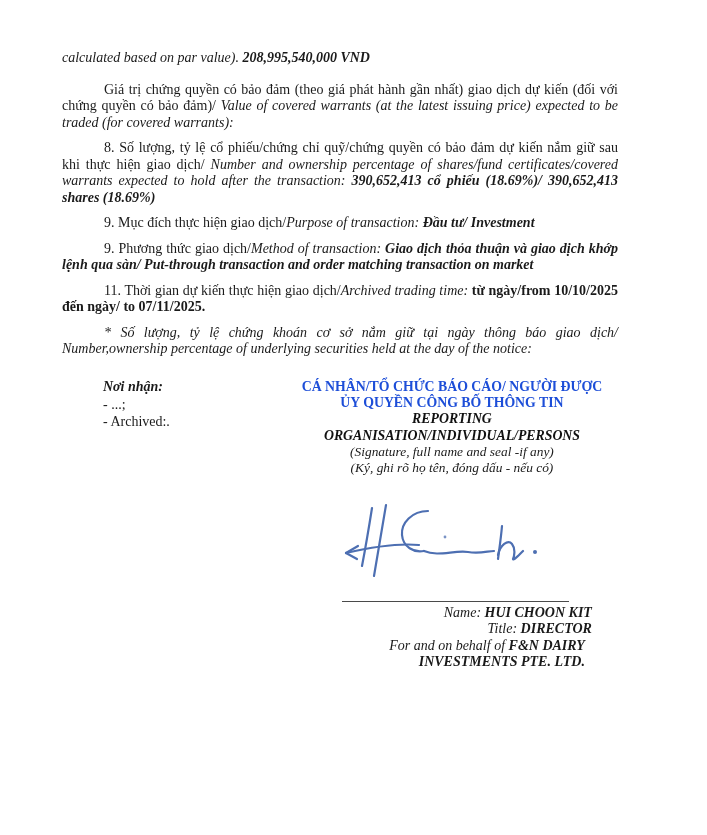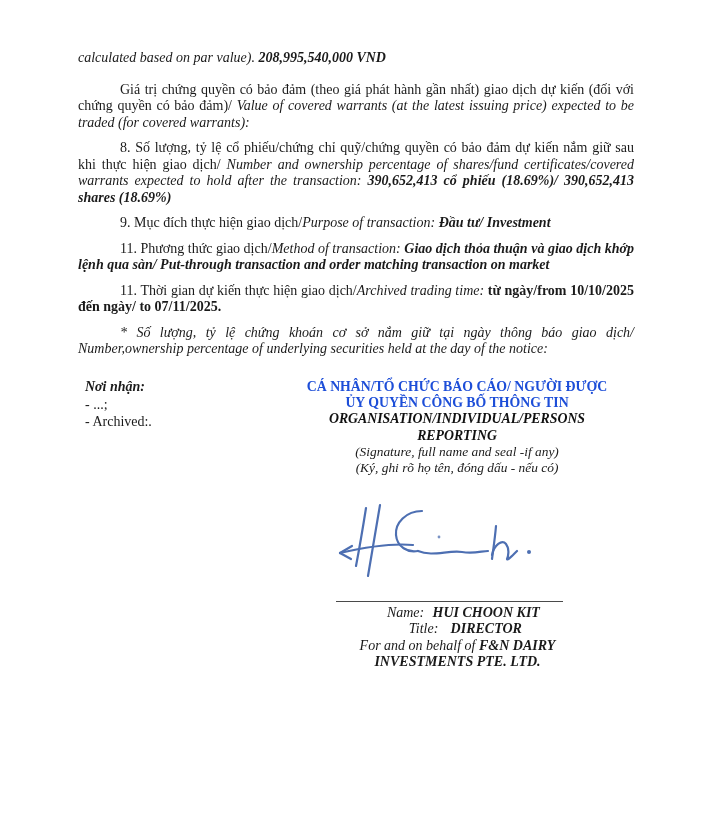--- a/index.html
+++ b/index.html
@@ -9,41 +9,41 @@
     width: 707px;
     height: 835px;
     margin: 0 auto;
     background: #ffffff;
     font-family: "Liberation Serif", serif;
     color: #1a1a1a;
     overflow: hidden;
   }
   .content {
     position: absolute;
-    left: 78px;
+    left: 62px;
     top: 50px;
     width: 556px;
   }
   
   .doc p {
     margin: 0 0 9px 0;
     font-size: 14px;
     line-height: 16.5px;
     text-align: justify;
   }
   .doc p:first-child { margin-bottom: 15px; }
   .doc p.indent { text-indent: 42px; }
   .seg-r  { font-style: normal; font-weight: normal; }
   .seg-i  { font-style: italic; }
   .seg-b  { font-weight: bold; }
   .seg-bi { font-weight: bold; font-style: italic; }
 
   
   .cols { display: flex; margin-top: 21px; }
-  .left-col { width: 202px; padding-left: 7px; }
+  .left-col { width: 202px; padding-left: 7px; margin-left: 34px; }
   .right-col { width: 354px; text-align: center; }
   .np {
     font-weight: bold; font-style: italic;
     font-size: 14px; line-height: 16.5px;
   }
   .rec-item { font-size: 14px; line-height: 16.5px; }
   .rec-item.first { margin-top: 2px; }
 
   .h-vi {
     font-weight: bold; font-size: 13.8px; line-height: 16.4px;
@@ -53,21 +53,21 @@
     font-weight: bold; font-style: italic;
     font-size: 13.8px; line-height: 16.4px; color: #111;
   }
   .note {
     font-style: italic; font-size: 13.4px; line-height: 16.2px;
   }
 
   .sig-area {
     margin: 18px 0 12px 56px;
     width: 250px;
-    text-align: center;
+    text-align: right;
   }
   .sig-svg { display: block; margin-left: 0; }
   .sig-line {
     width: 227px;
     border-top: 1px solid #4a4a4a;
     margin: 14px 0 3px 0;
     height: 0;
   }
   .sig-row { font-size: 14px; line-height: 16.5px; white-space: nowrap; }
   .lab { font-style: italic; display: inline-block; width: 47px; }
@@ -79,38 +79,38 @@
 <body>
 
 <div class="page">
   <div class="content">
 
     <div class="doc">
         <p><span class="seg-i">calculated based on par value). </span><span class="seg-bi">208,995,540,000 VND</span></p>
         <p class="indent"><span class="seg-r">Giá trị chứng quyền có bảo đảm (theo giá phát hành gần nhất) giao dịch dự kiến (đối với chứng quyền có bảo đảm)/ </span><span class="seg-i">Value of covered warrants (at the latest issuing price) expected to be traded (for covered warrants):</span></p>
         <p class="indent"><span class="seg-r">8. Số lượng, tỷ lệ cổ phiếu/chứng chỉ quỹ/chứng quyền có bảo đảm dự kiến nắm giữ sau khi thực hiện giao dịch/ </span><span class="seg-i">Number and ownership percentage of shares/fund certificates/covered warrants expected to hold after the transaction: </span><span class="seg-bi">390,652,413 cổ phiếu (18.69%)/ 390,652,413 shares (18.69%)</span></p>
         <p class="indent"><span class="seg-r">9. Mục đích thực hiện giao dịch/</span><span class="seg-i">Purpose of transaction: </span><span class="seg-bi">Đầu tư/ Investment</span></p>
-        <p class="indent"><span class="seg-r">11. Phương thức giao dịch/</span><span class="seg-i">Method of transaction: </span><span class="seg-bi">Giao dịch thỏa thuận và giao dịch khớp lệnh qua sàn/ Put-through transaction and order matching transaction on market</span></p>
+        <p class="indent"><span class="seg-r">9. Phương thức giao dịch/</span><span class="seg-i">Method of transaction: </span><span class="seg-bi">Giao dịch thỏa thuận và giao dịch khớp lệnh qua sàn/ Put-through transaction and order matching transaction on market</span></p>
         <p class="indent"><span class="seg-r">11. Thời gian dự kiến thực hiện giao dịch/</span><span class="seg-i">Archived trading time: </span><span class="seg-b">từ ngày/from 10/10/2025 đến ngày/ to 07/11/2025.</span></p>
         <p class="indent"><span class="seg-i">* Số lượng, tỷ lệ chứng khoán cơ sở nắm giữ tại ngày thông báo giao dịch/ Number,ownership percentage of underlying securities held at the day of the notice:</span></p>
       </div>
 
     <div class="cols">
 
       <div class="left-col">
         <div class="np">Nơi nhận:</div>
         <div class="rec-item first">- ...;</div>
         <div class="rec-item">- Archived:.</div>
       </div>
 
       <div class="right-col">
         <div class="h-vi">CÁ NHÂN/TỔ CHỨC BÁO CÁO/ NGƯỜI ĐƯỢC</div>
         <div class="h-vi">ỦY QUYỀN CÔNG BỐ THÔNG TIN</div>
+        <div class="h-en">REPORTING</div>
         <div class="h-en">ORGANISATION/INDIVIDUAL/PERSONS</div>
-        <div class="h-en">REPORTING</div>
         <div class="note">(Signature, full name and seal -if any)</div>
         <div class="note">(Ký, ghi rõ họ tên, đóng dấu - nếu có)</div>
 
         <div class="sig-area">
           <svg class="sig-svg" width="230" height="92" viewBox="0 0 230 92">
             <g fill="none" stroke-width="2.2" stroke-linecap="round" stroke-linejoin="round" stroke="#4d6fb2">
 
               <path d="M4,58 L16,51"></path>
               <path d="M4,58 L15,64"></path>
 

